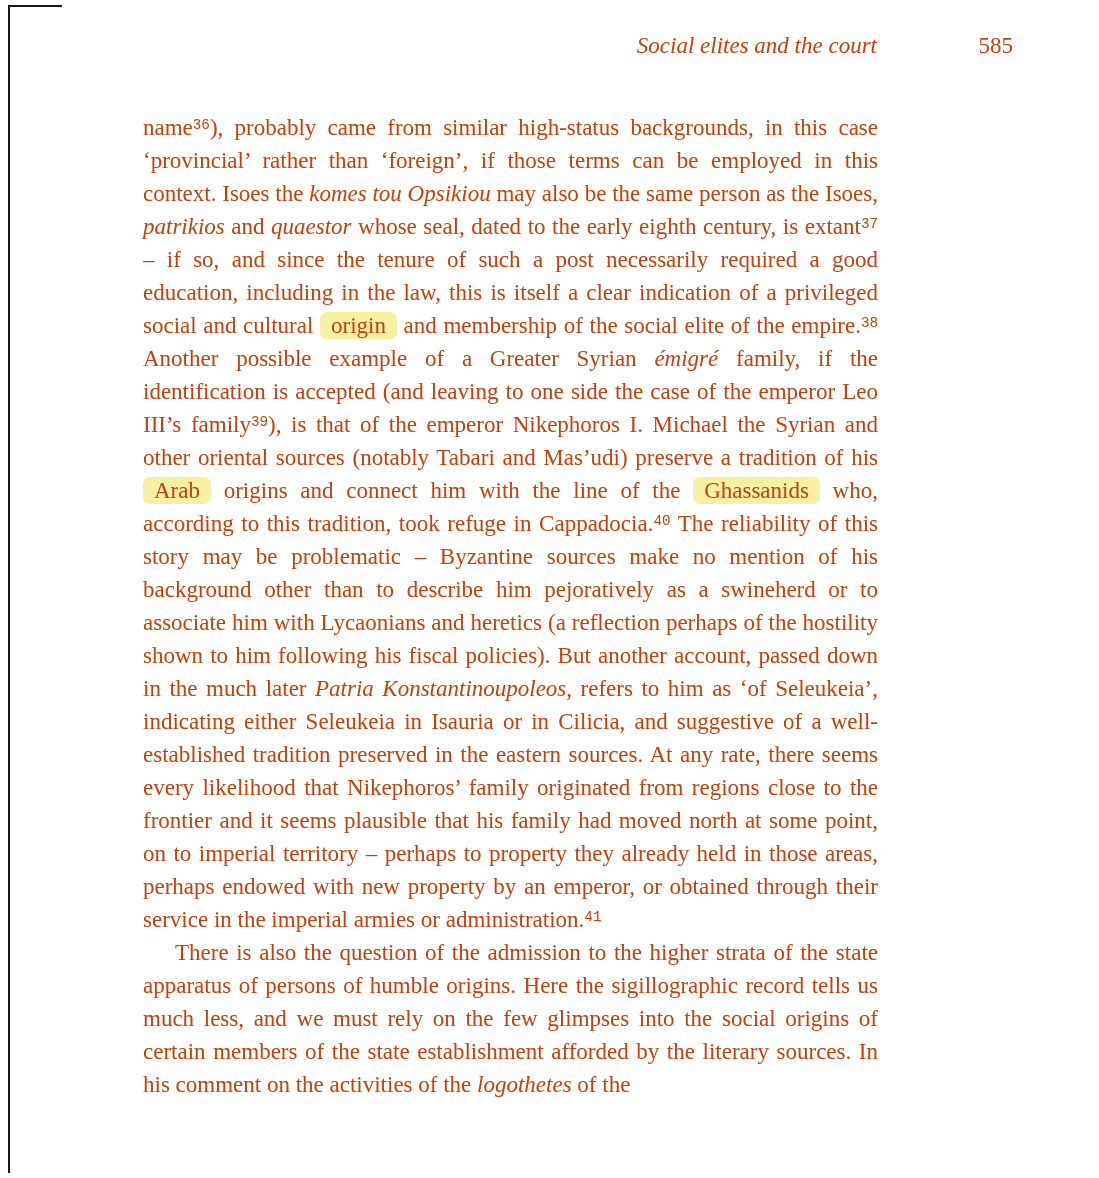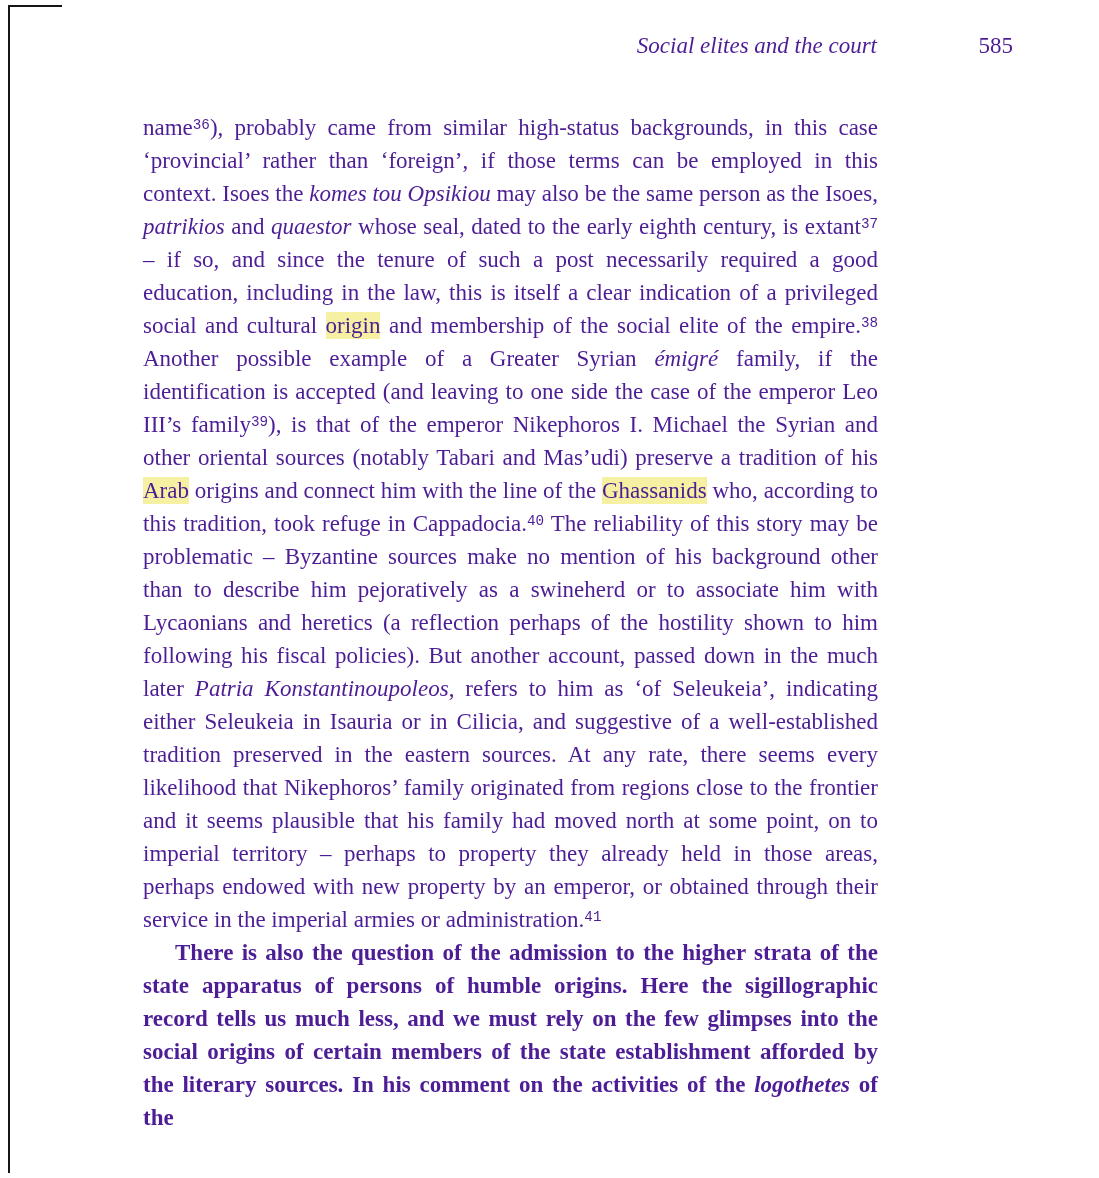--- a/index.html
+++ b/index.html
@@ -2,21 +2,21 @@
 <html style="--highlight: #f6f0a2;"><head>
 <meta charset="utf-8">
 <style>
   html, body { margin: 0; padding: 0; background: #ffffff; }
   .page {
     position: relative;
     width: 1099px;
     height: 1178px;
     background: #ffffff;
     font-family: "Liberation Serif", serif;
-    color: #4c1d95;
+    color: #c2410c;
     overflow: hidden;
   }
   
   .scan-edge-left {
     position: absolute;
     left: 8px; top: 5px;
     width: 2px; height: 1168px;
     background: #161616;
   }
   .scan-edge-top {
@@ -43,33 +43,34 @@
   }
   .text-block {
     position: absolute;
     top: 111px; left: 143px;
     width: 735px;
     font-size: 23px;
     line-height: 33px;
     text-align: justify;
   }
   .text-block p { margin: 0; }
-  .text-block p.indent { text-indent: 32px; font-weight: bold; }
+  .text-block p.indent { text-indent: 32px; }
   .italic { font-style: italic; }
   sup {
     font-size: 0.62em;
     line-height: 0;
     vertical-align: baseline;
     position: relative;
     top: -0.45em;
     font-family: Liberation Mono, monospace;
   }
   .highlight {
     background: var(--highlight, #f6f0a2);
-    padding: 1px 0;
+    padding: 1px 11px;
+    border-radius: 7px;
   }
 </style>
 </head>
 <body>
 
 <div class="page">
 
   <div class="scan-edge-left"></div>
   <div class="scan-edge-top"></div>
 

